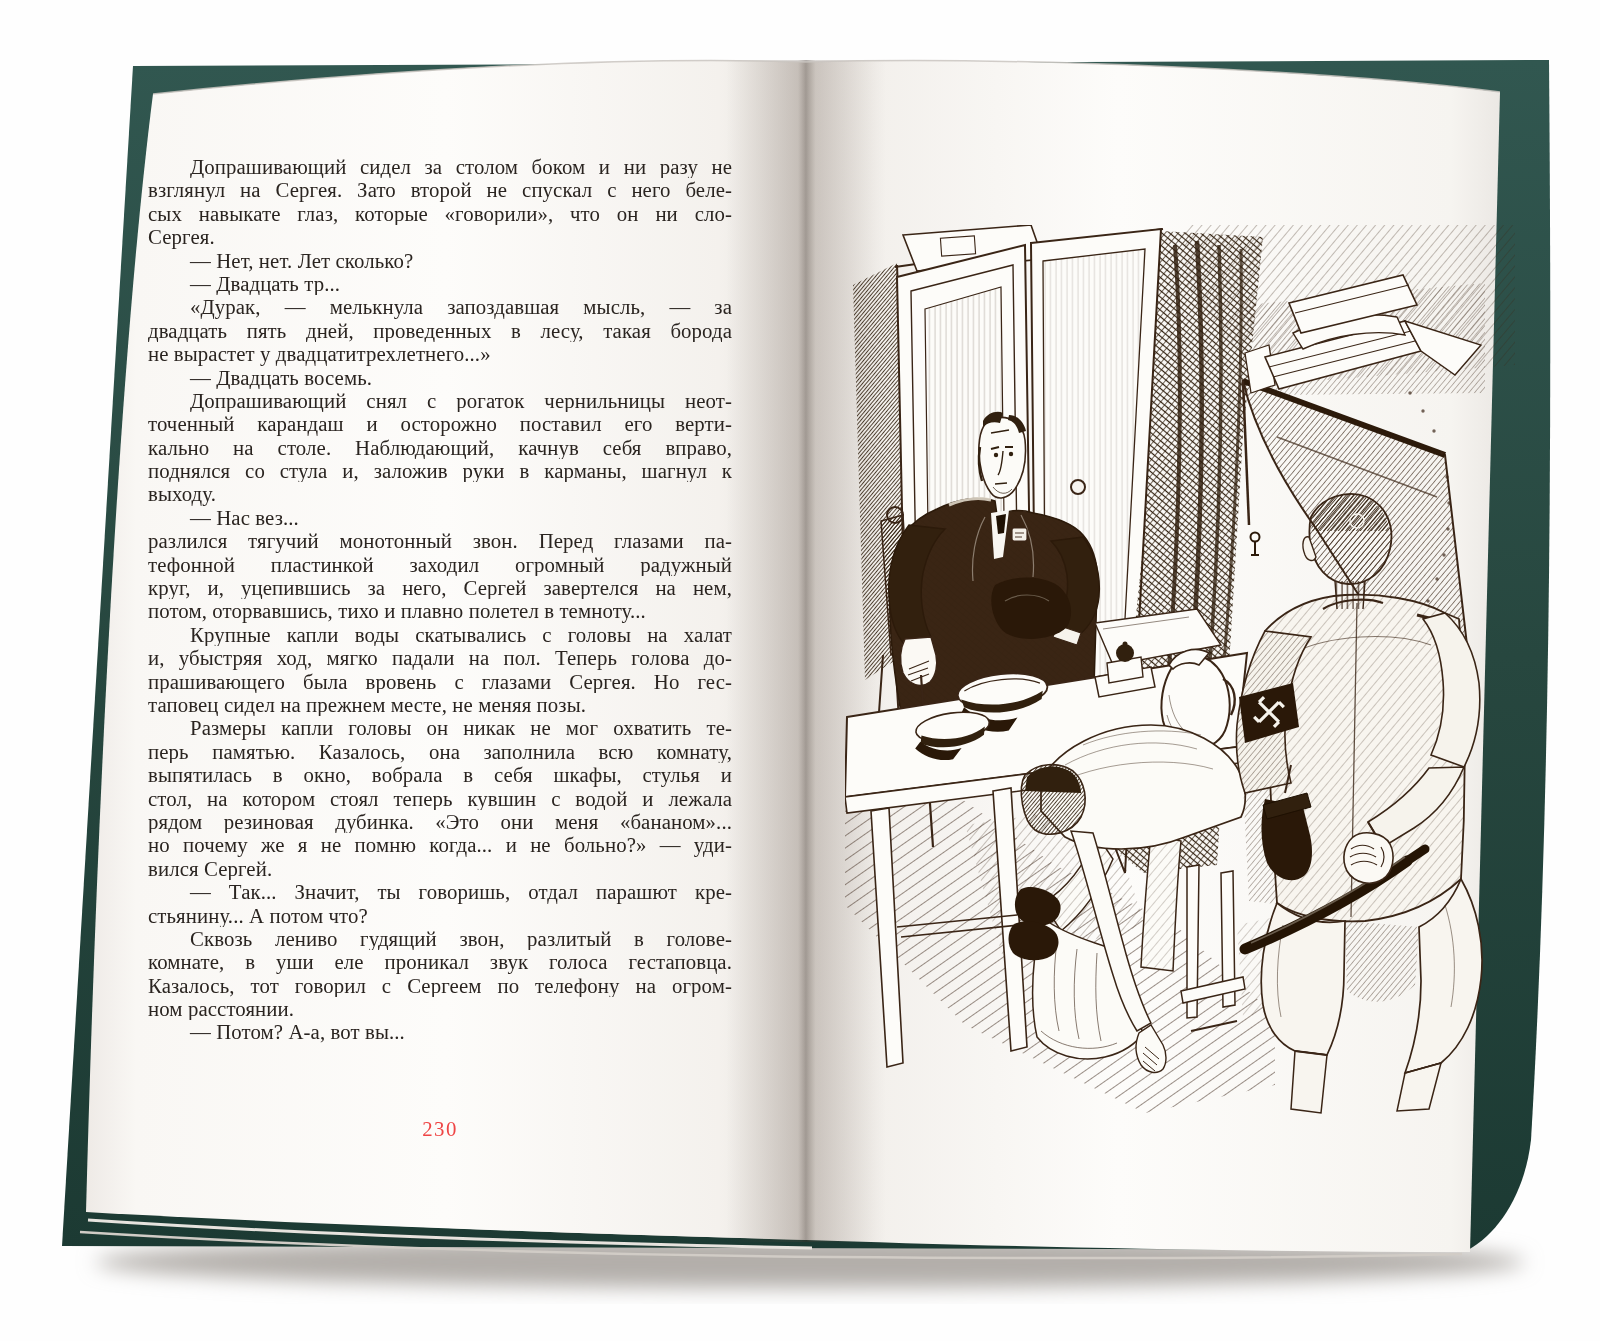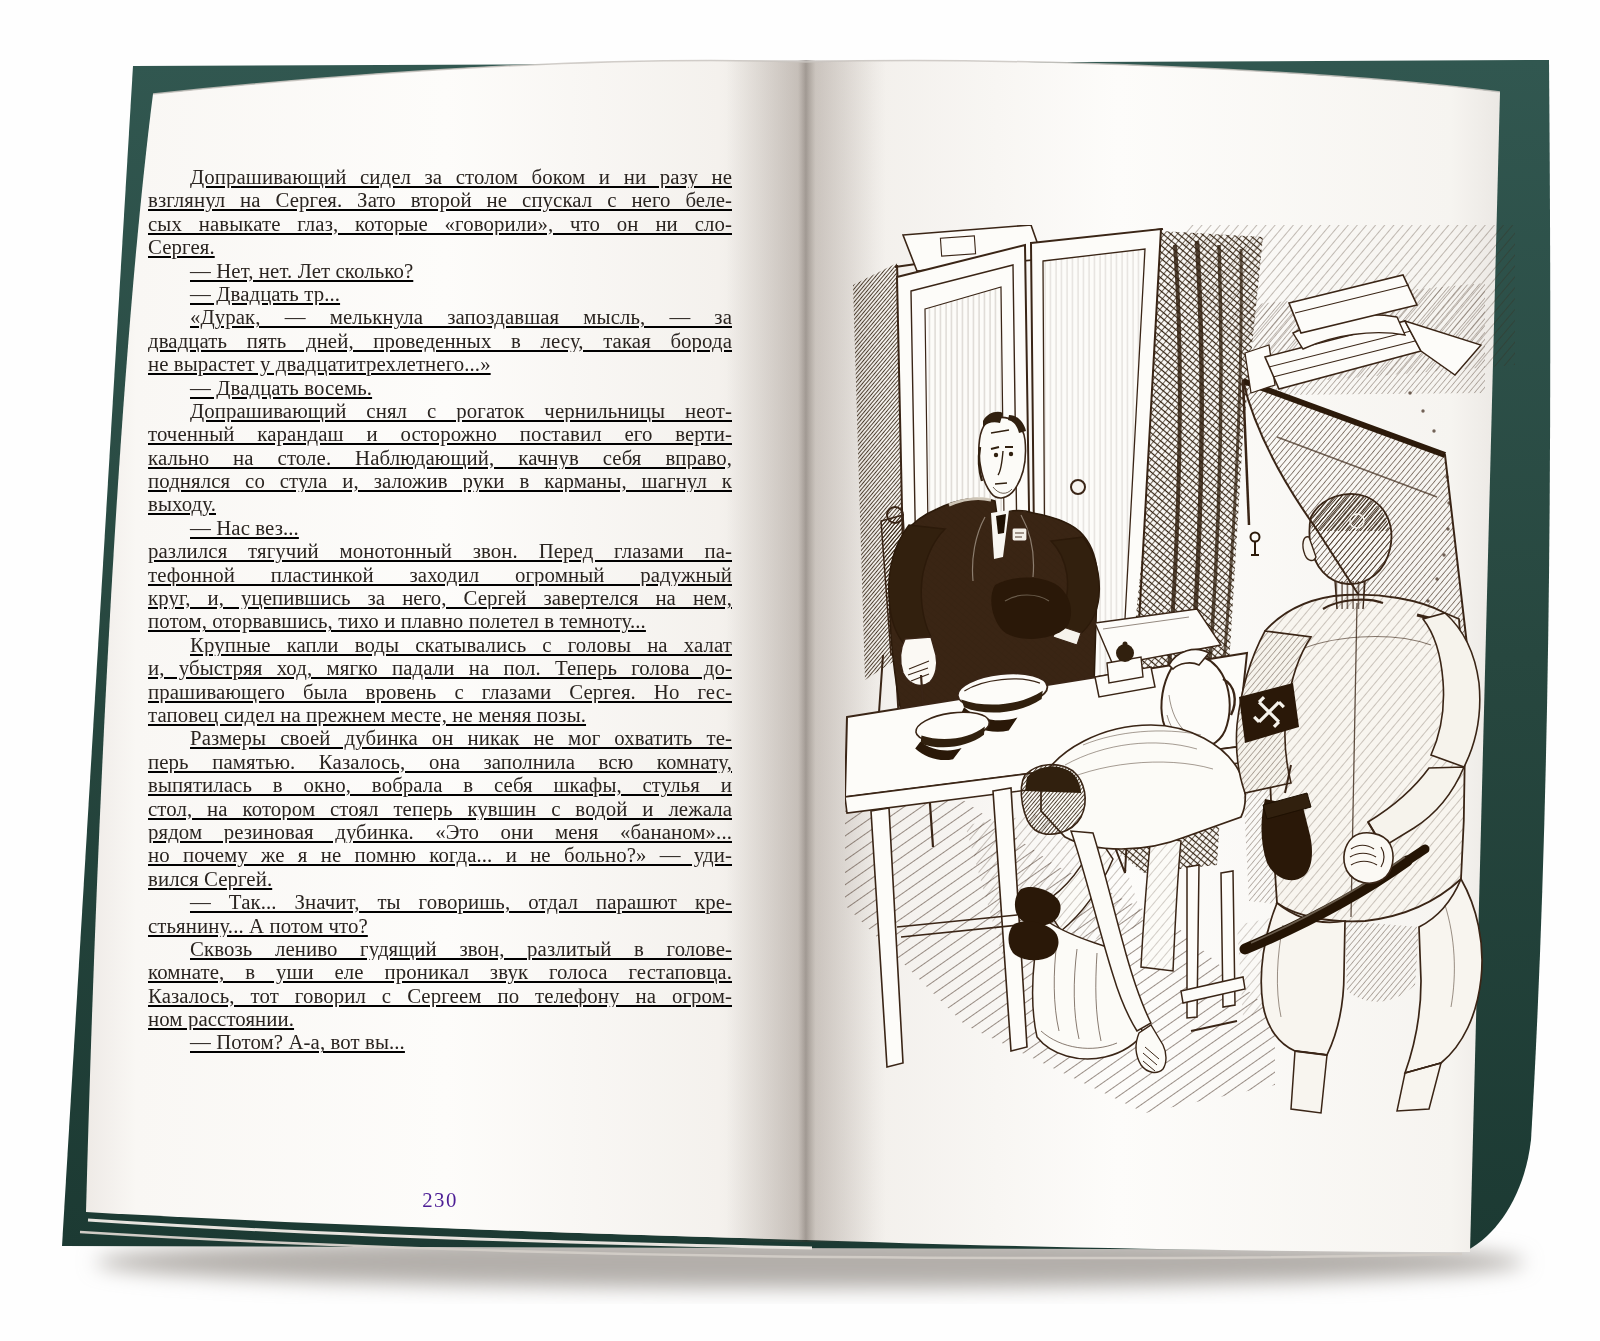--- a/index.html
+++ b/index.html
@@ -1,25 +1,25 @@
 <!DOCTYPE html>
 <html><head>
 <meta charset="utf-8">
 <style>
   html,body{margin:0;padding:0;background:#ffffff;}
   .scene{position:relative;width:1600px;height:1341px;background:#fefefe;overflow:hidden;
          font-family:"Liberation Serif","DejaVu Serif",serif;}
   .bg{position:absolute;left:0;top:0;width:1600px;height:1341px;}
-  .text-col{position:absolute;left:148px;top:165px;width:584px;text-decoration:underline;}
+  .text-col{position:absolute;left:148px;top:155px;width:584px;}
   .line{font-size:20.8px;line-height:23.4px;height:23.4px;overflow:hidden;
         color:#2a2420;letter-spacing:0.1px;}
   .line.i{text-indent:42px;}
   .line.j{text-align:justify;text-align-last:justify;}
-  .pagenum{position:absolute;left:148px;top:1188px;width:584px;text-align:center;
-           font-size:20.8px;color:#4c1d95;letter-spacing:1.5px;}
+  .pagenum{position:absolute;left:148px;top:1117px;width:584px;text-align:center;
+           font-size:20.8px;color:#ef4444;letter-spacing:1.5px;}
   .illus{position:absolute;left:845px;top:225px;width:670px;height:890px;}
 </style>
 </head>
 <body>
 
 <div class="scene">
 
   <svg class="bg" viewBox="0 0 1600 1341" xmlns="http://www.w3.org/2000/svg">
     <defs>
       <linearGradient id="gCover" x1="0" y1="0" x2="0" y2="1">
@@ -84,21 +84,21 @@
       <div class="line">выходу.</div>
       <div class="line i">— Нас вез...</div>
       <div class="line j">разлился тягучий монотонный звон. Перед глазами па-</div>
       <div class="line j">тефонной пластинкой заходил огромный радужный</div>
       <div class="line j">круг, и, уцепившись за него, Сергей завертелся на нем,</div>
       <div class="line">потом, оторвавшись, тихо и плавно полетел в темноту...</div>
       <div class="line j i">Крупные капли воды скатывались с головы на халат</div>
       <div class="line j">и, убыстряя ход, мягко падали на пол. Теперь голова до-</div>
       <div class="line j">прашивающего была вровень с глазами Сергея. Но гес-</div>
       <div class="line">таповец сидел на прежнем месте, не меняя позы.</div>
-      <div class="line j i">Размеры своей дубинка он никак не мог охватить те-</div>
+      <div class="line j i">Размеры капли головы он никак не мог охватить те-</div>
       <div class="line j">перь памятью. Казалось, она заполнила всю комнату,</div>
       <div class="line j">выпятилась в окно, вобрала в себя шкафы, стулья и</div>
       <div class="line j">стол, на котором стоял теперь кувшин с водой и лежала</div>
       <div class="line j">рядом резиновая дубинка. «Это они меня «бананом»...</div>
       <div class="line j">но почему же я не помню когда... и не больно?» — уди-</div>
       <div class="line">вился Сергей.</div>
       <div class="line j i">— Так... Значит, ты говоришь, отдал парашют кре-</div>
       <div class="line">стьянину... А потом что?</div>
       <div class="line j i">Сквозь лениво гудящий звон, разлитый в голове-</div>
       <div class="line j">комнате, в уши еле проникал звук голоса гестаповца.</div>

